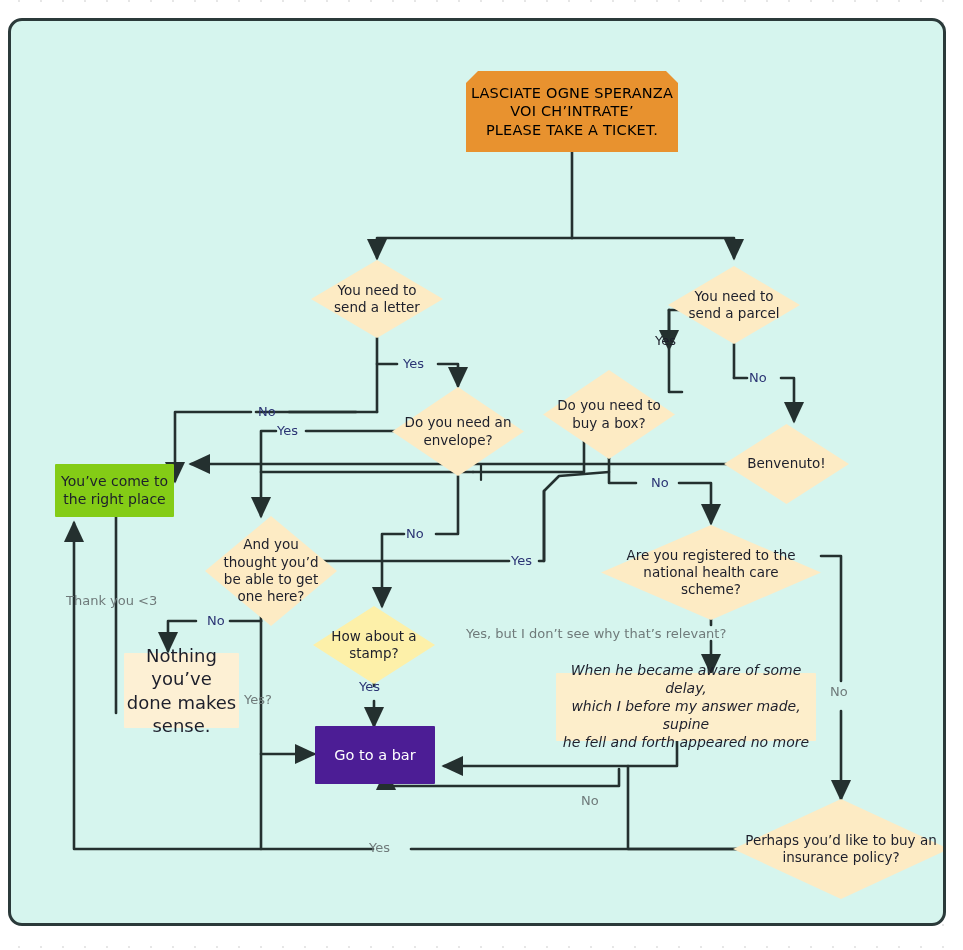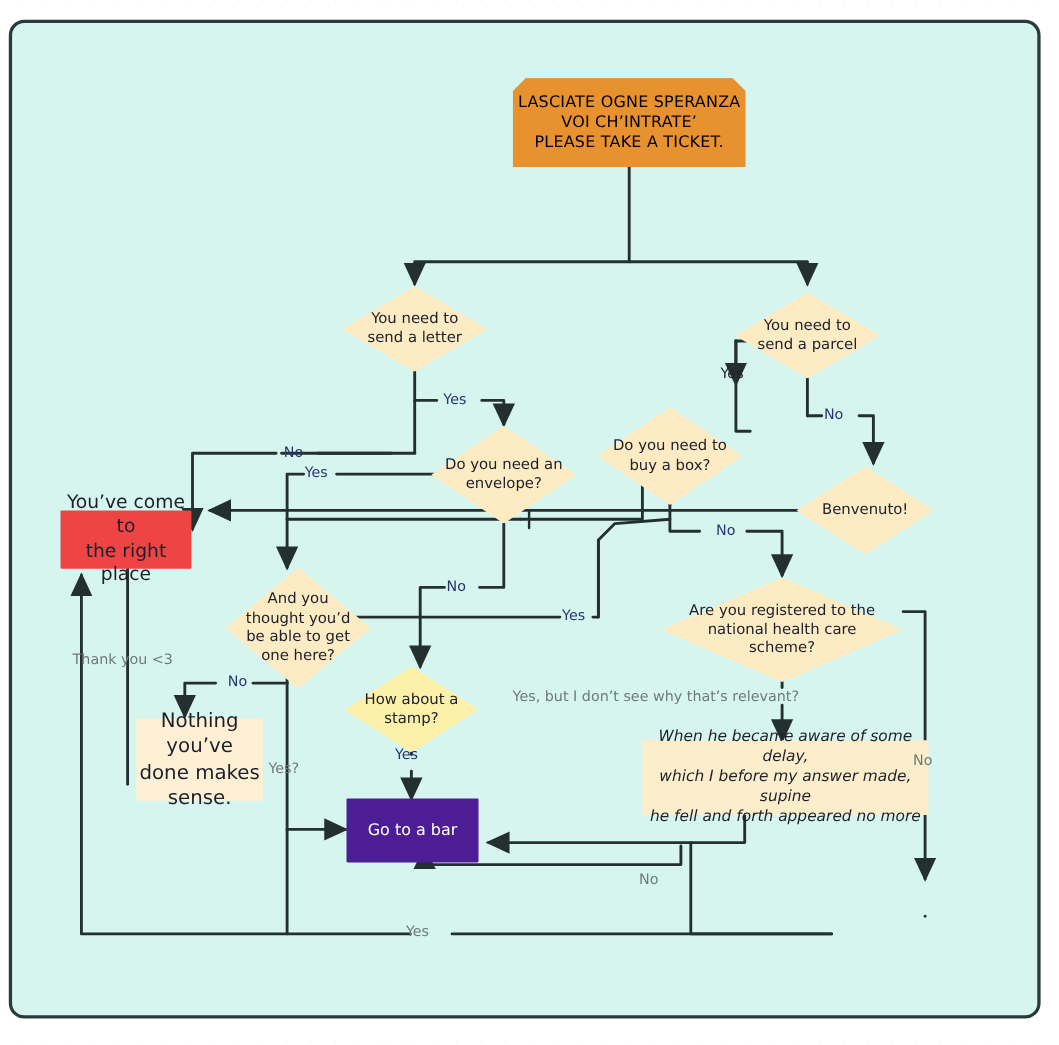--- a/index.html
+++ b/index.html
@@ -25,23 +25,23 @@
     overflow:hidden;
   }
   svg#wires{position:absolute;left:0;top:0;width:938px;height:908px;}
 
   .node{position:absolute;box-sizing:border-box;display:flex;align-items:center;justify-content:center;text-align:center;}
   .node .txt{display:block;width:100%;line-height:1.28;}
 
   
   .rect{border-radius:1px;}
   .rect-orange{background:#4c1d95;color:#ffffff;font-size:14.5px;}
-  .rect-yellow{background:#ef4444;color:#1d1f2b;font-size:17px;}
+  .rect-yellow{background:#84cc16;color:#1d1f2b;font-size:14px;}
   .rect-cream{background:#fdf0d4;color:#1d1f2b;font-size:18px;}
-  .rect-quote{background:#fdeecb;color:#1d1f2b;font-size:14px;font-style:italic;margin-left:28px;}
+  .rect-quote{background:#fdeecb;color:#1d1f2b;font-size:14px;font-style:italic;}
 
   
   .banner{
     background:#e8922f;color:#000000;font-size:14.5px;letter-spacing:.2px;
     clip-path:polygon(12px 0,calc(100% - 12px) 0,100% 12px,100% 100%,0 100%,0 12px);
   }
 
   
   .dia{background:transparent;color:#1d1f2b;font-size:13.5px;}
   .dia .shape{position:absolute;left:0;top:0;width:100%;height:100%;
@@ -193,20 +193,24 @@
   </div>
 
   <div class="node rect rect-quote" style="left:545px;top:652px;width:260px;height:68px;">
     <span class="txt">When he became aware of some delay,<br>which I before my answer made, supine<br>he fell and forth appeared no more</span>
   </div>
 
   <div class="node rect rect-orange" style="left:304px;top:705px;width:120px;height:58px;">
     <span class="txt">Go to a bar</span>
   </div>
 
+  <div class="node dia" style="left:722px;top:778px;width:216px;height:100px;">
+    <span class="shape"></span>
+    <span class="txt">Perhaps you’d like to buy an<br>insurance policy?</span>
+  </div>
 
   <div class="lbl lbl-blue" style="left:392px;top:335px;">Yes</div>
   <div class="lbl lbl-blue" style="left:247px;top:383px;">No</div>
   <div class="lbl lbl-dark" style="left:644px;top:312px;">Yes</div>
   <div class="lbl lbl-blue" style="left:738px;top:349px;">No</div>
   <div class="lbl lbl-blue" style="left:266px;top:402px;">Yes</div>
   <div class="lbl lbl-blue" style="left:395px;top:505px;">No</div>
   <div class="lbl lbl-blue" style="left:640px;top:454px;">No</div>
   <div class="lbl lbl-blue" style="left:500px;top:532px;">Yes</div>
   <div class="lbl lbl-blue" style="left:196px;top:592px;">No</div>

